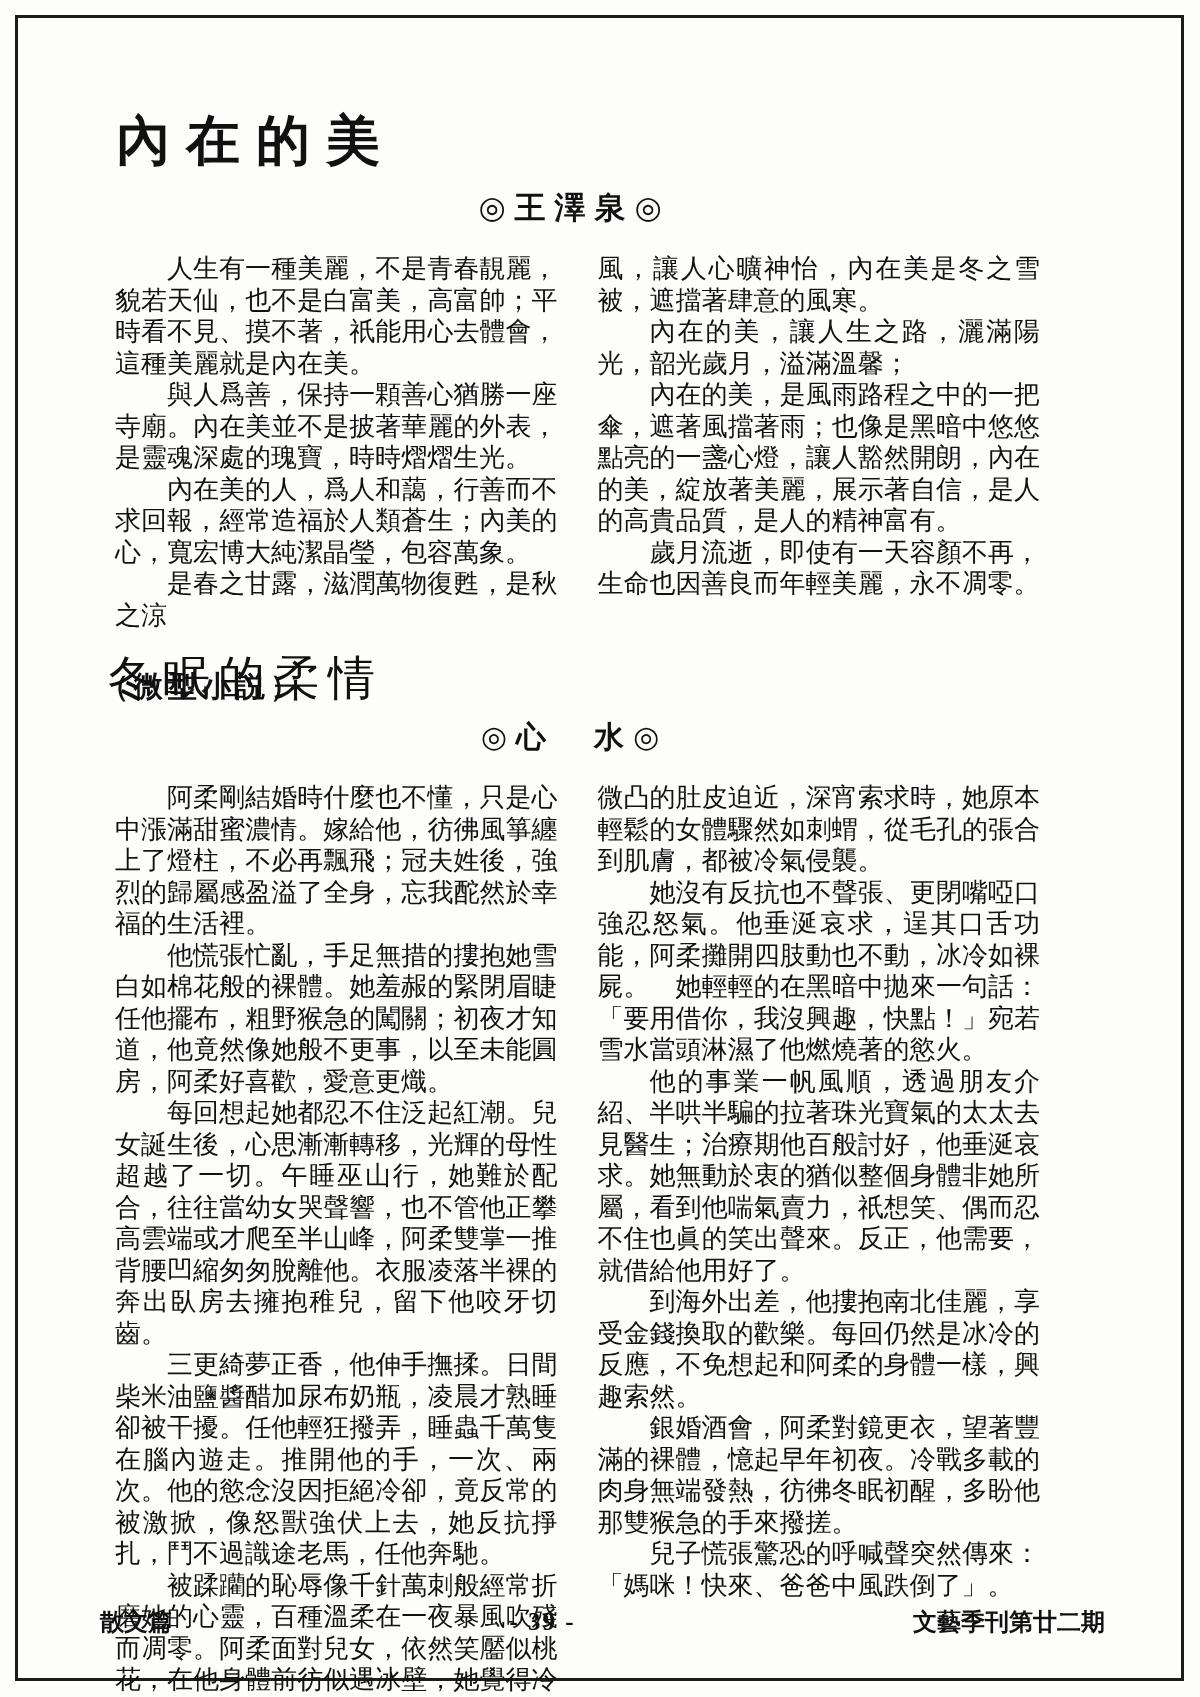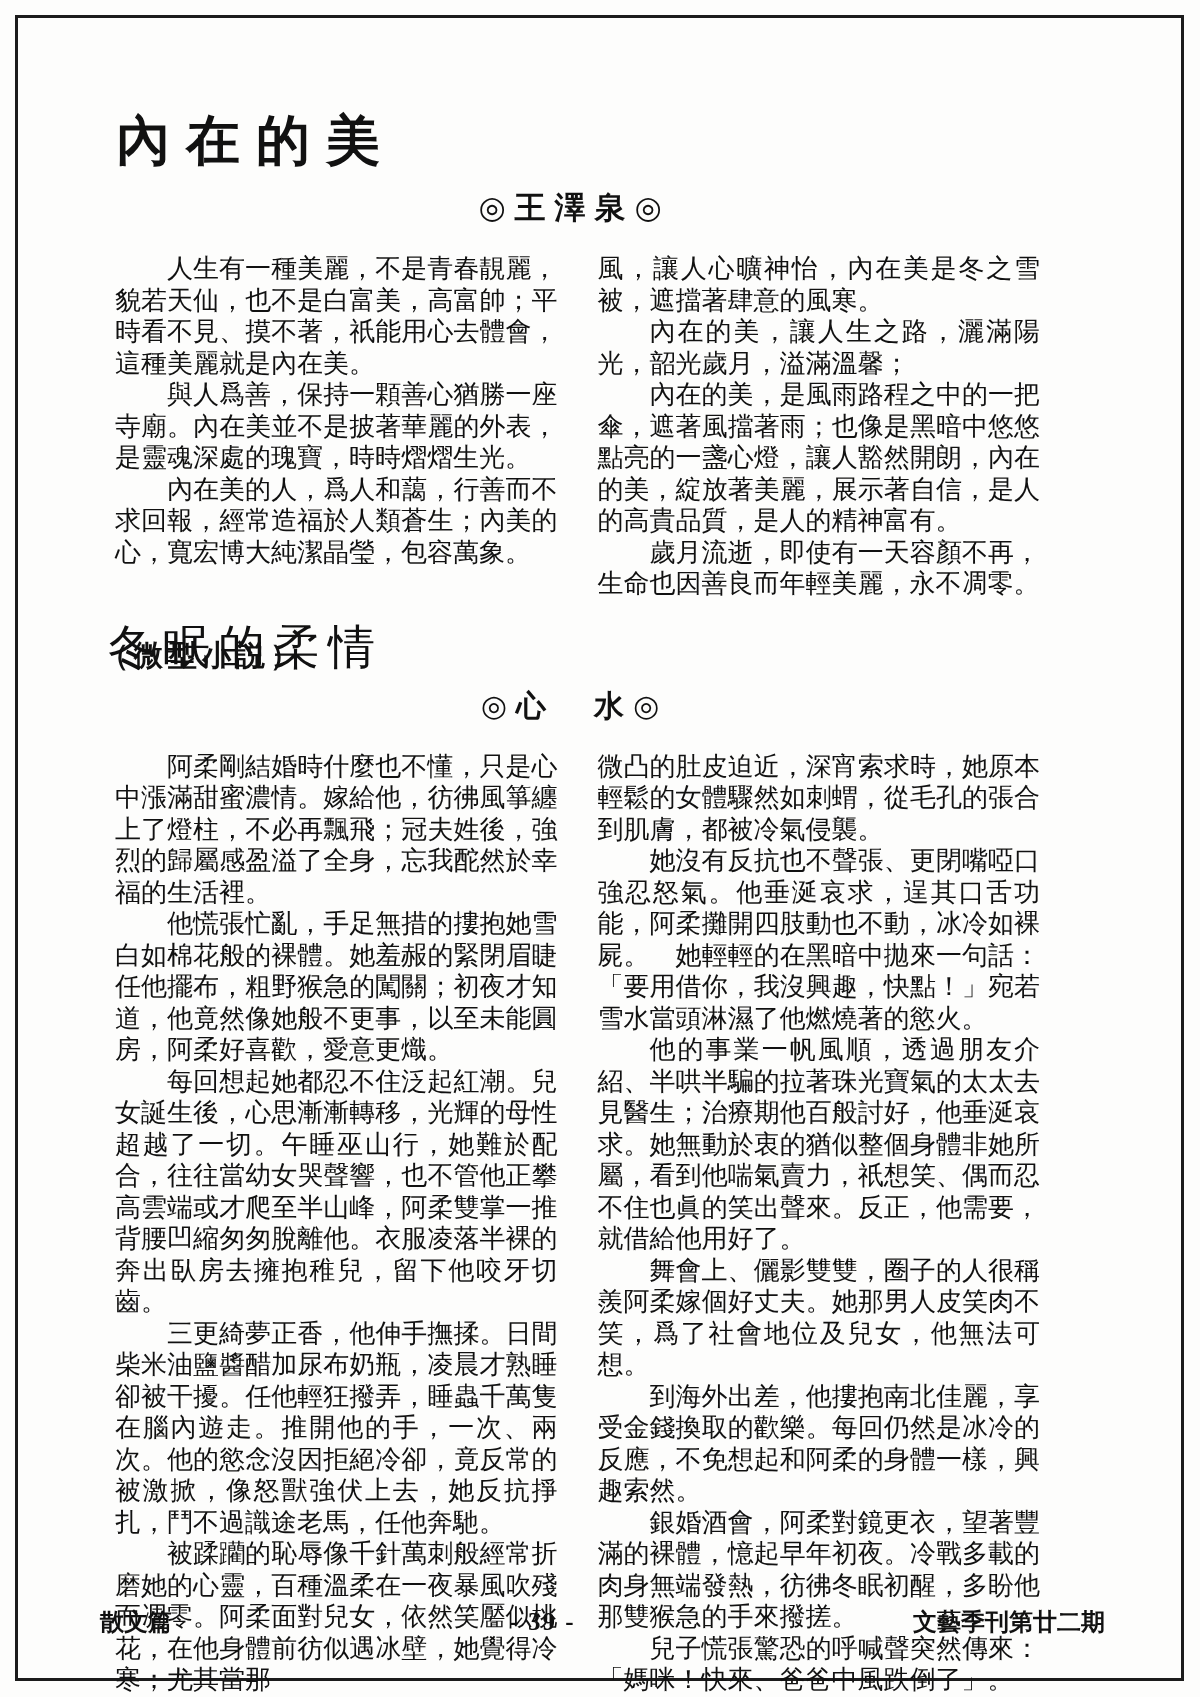--- a/index.html
+++ b/index.html
@@ -95,20 +95,21 @@
 <div class="content">
 
   <article class="a1">
     <h1 class="a-title">內在的美</h1>
     <div class="author">◎王澤泉◎</div>
     <div class="cols">
       <div class="col">
         <p>人生有一種美麗，不是青春靚麗，貌若天仙，也不是白富美，高富帥；平時看不見、摸不著，祇能用心去體會，這種美麗就是內在美。</p>
         <p>與人爲善，保持一顆善心猶勝一座寺廟。內在美並不是披著華麗的外表，是靈魂深處的瑰寶，時時熠熠生光。</p>
         <p>內在美的人，爲人和藹，行善而不求回報，經常造福於人類蒼生；內美的心，寬宏博大純潔晶瑩，包容萬象。</p>
+        <p>是春之甘露，滋潤萬物復甦，是秋之涼</p>
       </div>
       <div class="col">
         <p class="cont">風，讓人心曠神怡，內在美是冬之雪被，遮擋著肆意的風寒。</p>
         <p>內在的美，讓人生之路，灑滿陽光，韶光歲月，溢滿溫馨；</p>
         <p>內在的美，是風雨路程之中的一把傘，遮著風擋著雨；也像是黑暗中悠悠點亮的一盞心燈，讓人豁然開朗，內在的美，綻放著美麗，展示著自信，是人的高貴品質，是人的精神富有。</p>
         <p>歲月流逝，即使有一天容顏不再，生命也因善良而年輕美麗，永不凋零。</p>
       </div>
     </div>
   </article>
 
@@ -123,21 +124,20 @@
         <p>阿柔剛結婚時什麼也不懂，只是心中漲滿甜蜜濃情。嫁給他，彷彿風箏纏上了燈柱，不必再飄飛；冠夫姓後，強烈的歸屬感盈溢了全身，忘我酡然於幸福的生活裡。</p>
         <p>他慌張忙亂，手足無措的摟抱她雪白如棉花般的裸體。她羞赧的緊閉眉睫任他擺布，粗野猴急的闖關；初夜才知道，他竟然像她般不更事，以至未能圓房，阿柔好喜歡，愛意更熾。</p>
         <p>每回想起她都忍不住泛起紅潮。兒女誕生後，心思漸漸轉移，光輝的母性超越了一切。午睡巫山行，她難於配合，往往當幼女哭聲響，也不管他正攀高雲端或才爬至半山峰，阿柔雙掌一推背腰凹縮匆匆脫離他。衣服凌落半裸的奔出臥房去擁抱稚兒，留下他咬牙切齒。</p>
         <p>三更綺夢正香，他伸手撫揉。日間柴米油鹽醬醋加尿布奶瓶，凌晨才熟睡卻被干擾。任他輕狂撥弄，睡蟲千萬隻在腦內遊走。推開他的手，一次、兩次。他的慾念沒因拒絕冷卻，竟反常的被激掀，像怒獸強伏上去，她反抗掙扎，鬥不過識途老馬，任他奔馳。</p>
         <p>被蹂躪的恥辱像千針萬刺般經常折磨她的心靈，百種溫柔在一夜暴風吹殘而凋零。阿柔面對兒女，依然笑靨似桃花，在他身體前彷似遇冰壁，她覺得冷寒；尤其當那</p>
       </div>
       <div class="col">
         <p class="cont">微凸的肚皮迫近，深宵索求時，她原本輕鬆的女體驟然如刺蝟，從毛孔的張合到肌膚，都被冷氣侵襲。</p>
         <p>她沒有反抗也不聲張、更閉嘴啞口強忍怒氣。他垂涎哀求，逞其口舌功能，阿柔攤開四肢動也不動，冰冷如裸屍。　她輕輕的在黑暗中拋來一句話：「要用借你，我沒興趣，快點！」宛若雪水當頭淋濕了他燃燒著的慾火。</p>
         <p>他的事業一帆風順，透過朋友介紹、半哄半騙的拉著珠光寶氣的太太去見醫生；治療期他百般討好，他垂涎哀求。她無動於衷的猶似整個身體非她所屬，看到他喘氣賣力，祇想笑、偶而忍不住也眞的笑出聲來。反正，他需要，就借給他用好了。</p>
-        <p>舞會上、儷影雙雙，圈子的人很稱羨阿柔嫁個好丈夫。她那男人皮笑肉不笑，爲了社會地位及兒女，他無法可想。</p>
         <p>到海外出差，他摟抱南北佳麗，享受金錢換取的歡樂。每回仍然是冰冷的反應，不免想起和阿柔的身體一樣，興趣索然。</p>
         <p>銀婚酒會，阿柔對鏡更衣，望著豐滿的裸體，憶起早年初夜。冷戰多載的肉身無端發熱，彷彿冬眠初醒，多盼他那雙猴急的手來撥搓。</p>
         <p>兒子慌張驚恐的呼喊聲突然傳來：「媽咪！快來、爸爸中風跌倒了」。</p>
       </div>
     </div>
   </article>
 
 </div>
 
 <footer>

